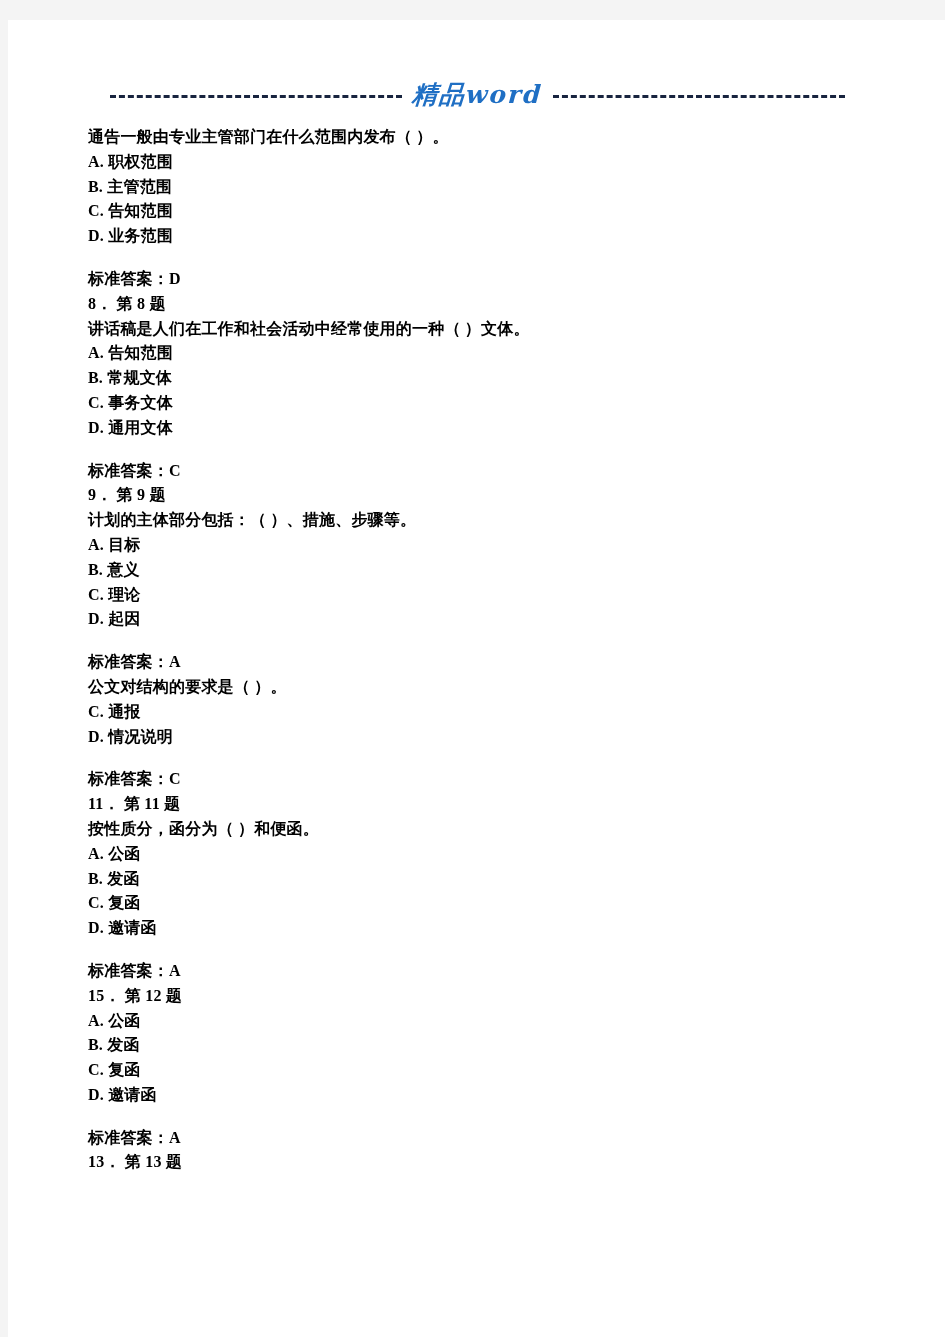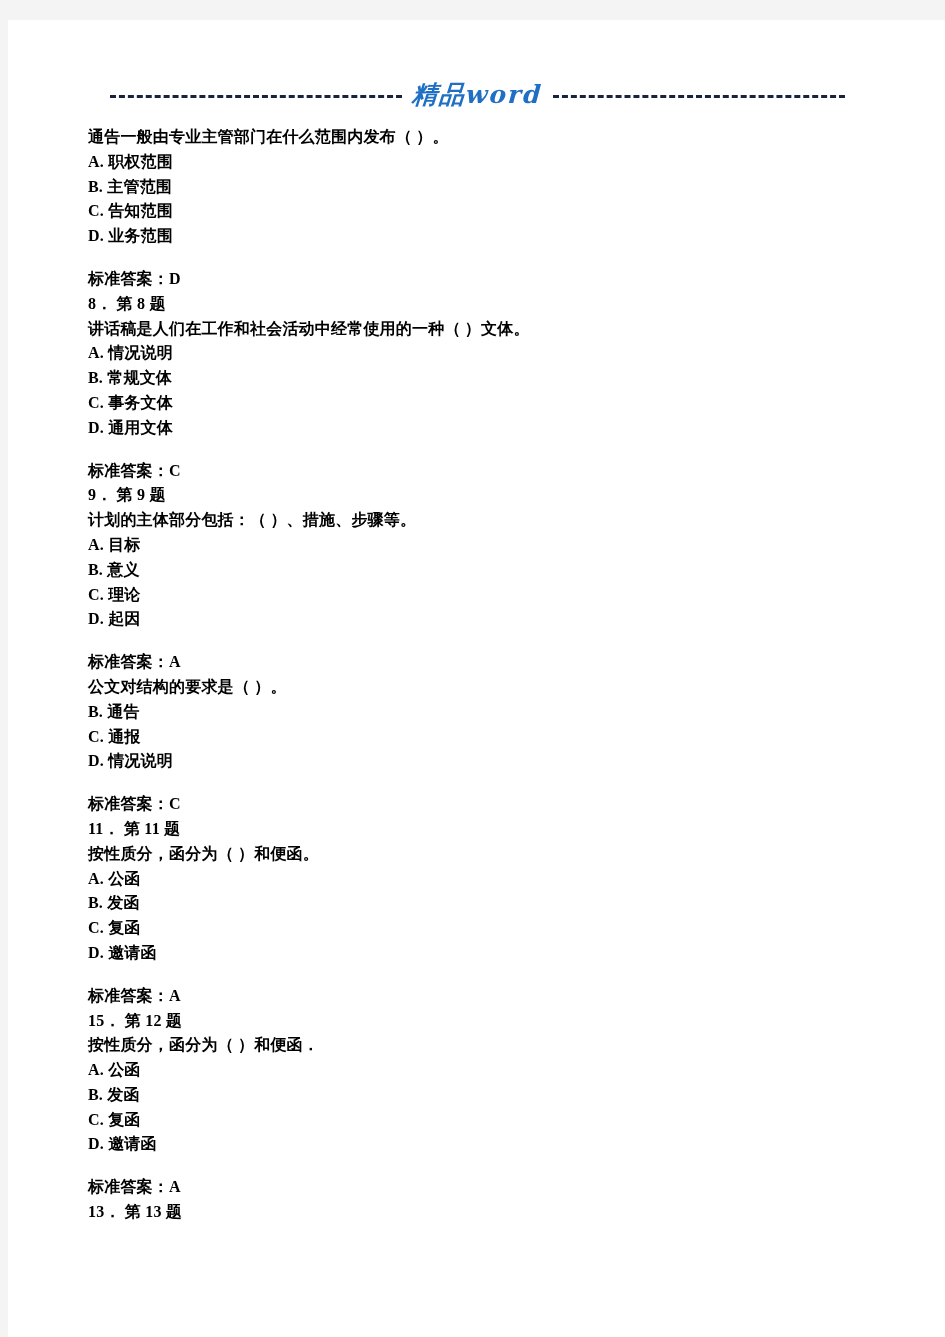--- a/index.html
+++ b/index.html
@@ -90,54 +90,52 @@
         <div class="line stem">通告一般由专业主管部门在什么范围内发布（ ）。</div>
         <div class="line option">A. 职权范围</div>
         <div class="line option">B. 主管范围</div>
         <div class="line option">C. 告知范围</div>
         <div class="line option">D. 业务范围</div>
         <div class="line answer">标准答案：D</div>
       </div>
       <div class="qblock">
         <div class="line qnum">8． 第 8 题</div>
         <div class="line stem">讲话稿是人们在工作和社会活动中经常使用的一种（ ）文体。</div>
-        <div class="line option">A. 情况说明</div>
+        <div class="line option">A. 告知范围</div>
         <div class="line option">B. 常规文体</div>
         <div class="line option">C. 事务文体</div>
         <div class="line option">D. 通用文体</div>
         <div class="line answer">标准答案：C</div>
       </div>
       <div class="qblock">
         <div class="line qnum">9． 第 9 题</div>
         <div class="line stem">计划的主体部分包括：（ ）、措施、步骤等。</div>
         <div class="line option">A. 目标</div>
         <div class="line option">B. 意义</div>
         <div class="line option">C. 理论</div>
         <div class="line option">D. 起因</div>
         <div class="line answer">标准答案：A</div>
       </div>
       <div class="qblock">
         <div class="line stem">公文对结构的要求是（ ）。</div>
-        <div class="line option">B. 通告</div>
         <div class="line option">C. 通报</div>
         <div class="line option">D. 情况说明</div>
         <div class="line answer">标准答案：C</div>
       </div>
       <div class="qblock">
         <div class="line qnum">11． 第 11 题</div>
         <div class="line stem">按性质分，函分为（ ）和便函。</div>
         <div class="line option">A. 公函</div>
         <div class="line option">B. 发函</div>
         <div class="line option">C. 复函</div>
         <div class="line option">D. 邀请函</div>
         <div class="line answer">标准答案：A</div>
       </div>
       <div class="qblock">
         <div class="line qnum">15． 第 12 题</div>
-        <div class="line stem">按性质分，函分为（ ）和便函．</div>
         <div class="line option">A. 公函</div>
         <div class="line option">B. 发函</div>
         <div class="line option">C. 复函</div>
         <div class="line option">D. 邀请函</div>
         <div class="line answer">标准答案：A</div>
       </div>
       <div class="qblock">
         <div class="line qnum">13． 第 13 题</div>
       </div>
     </div>

